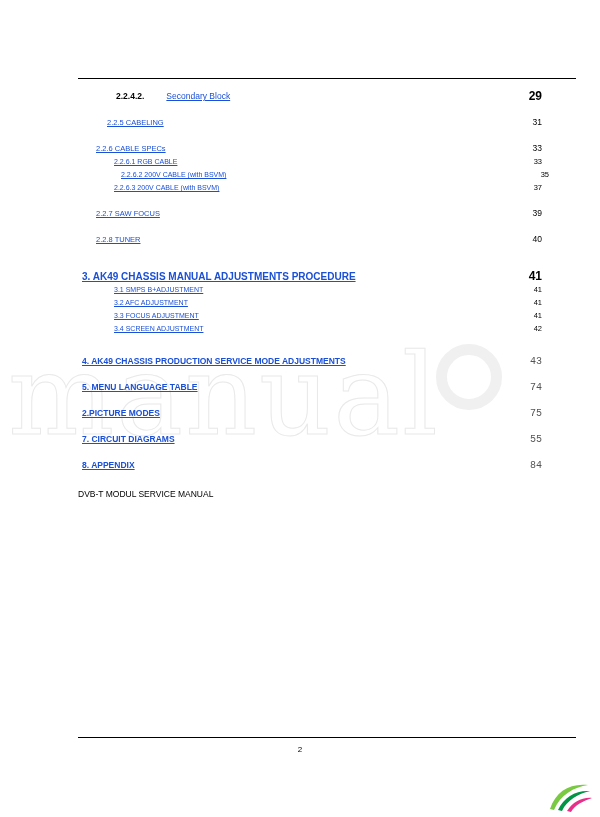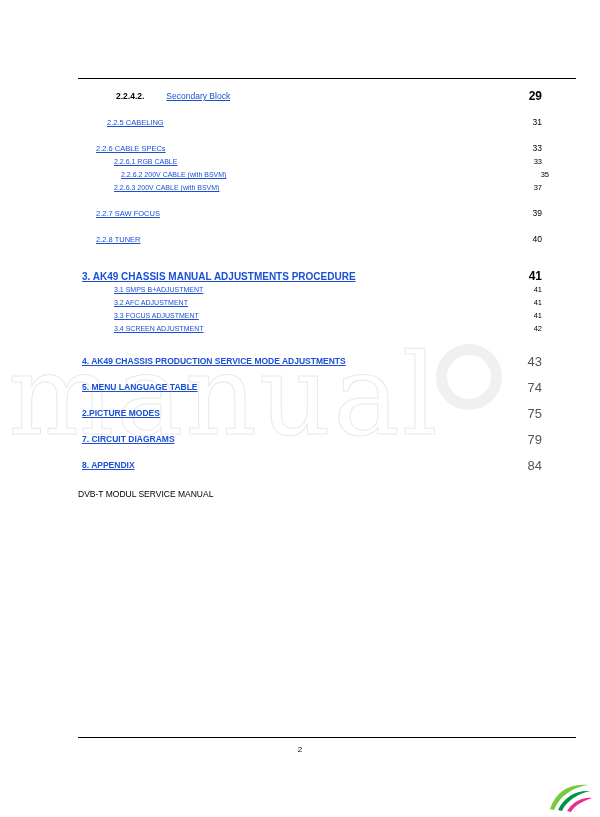--- a/index.html
+++ b/index.html
@@ -138,22 +138,23 @@
   .num-md {
     font-size: 8.5px;
     color: #000000;
   }
   .num-bold {
     font-size: 12px;
     font-weight: bold;
     color: #000000;
   }
   .num-gray {
-    font-size: 13px;
+    font-size: 10px;
     color: #555555;
+    font-family: Liberation Mono, monospace;
   }
   .footer-note {
     position: absolute;
     left: 78px;
     top: 489px;
     font-size: 8.5px;
     color: #000000;
   }
   .page-footer {
     position: absolute;
@@ -248,21 +249,21 @@
         <div class="row" style="position: absolute; left: 0px; top: 291px; width: 498px;">
           <div class="label chapter-big" style="left: 4px;">5. MENU LANGUAGE TABLE</div>
           <div class="page-num num-gray">74</div>
         </div>
         <div class="row" style="position: absolute; left: 0px; top: 317px; width: 498px;">
           <div class="label chapter-big" style="left: 4px;">2.PICTURE MODES</div>
           <div class="page-num num-gray">75</div>
         </div>
         <div class="row" style="position: absolute; left: 0px; top: 343px; width: 498px;">
           <div class="label chapter-big" style="left: 4px;">7. CIRCUIT DIAGRAMS</div>
-          <div class="page-num num-gray">79</div>
+          <div class="page-num num-gray">55</div>
         </div>
         <div class="row" style="position: absolute; left: 0px; top: 369px; width: 498px;">
           <div class="label chapter-big" style="left: 4px;">8. APPENDIX</div>
           <div class="page-num num-gray">84</div>
         </div>
       </div>
 
     <div class="footer-note">DVB-T MODUL SERVICE MANUAL</div>
 
     <div class="rule-bottom"></div>

